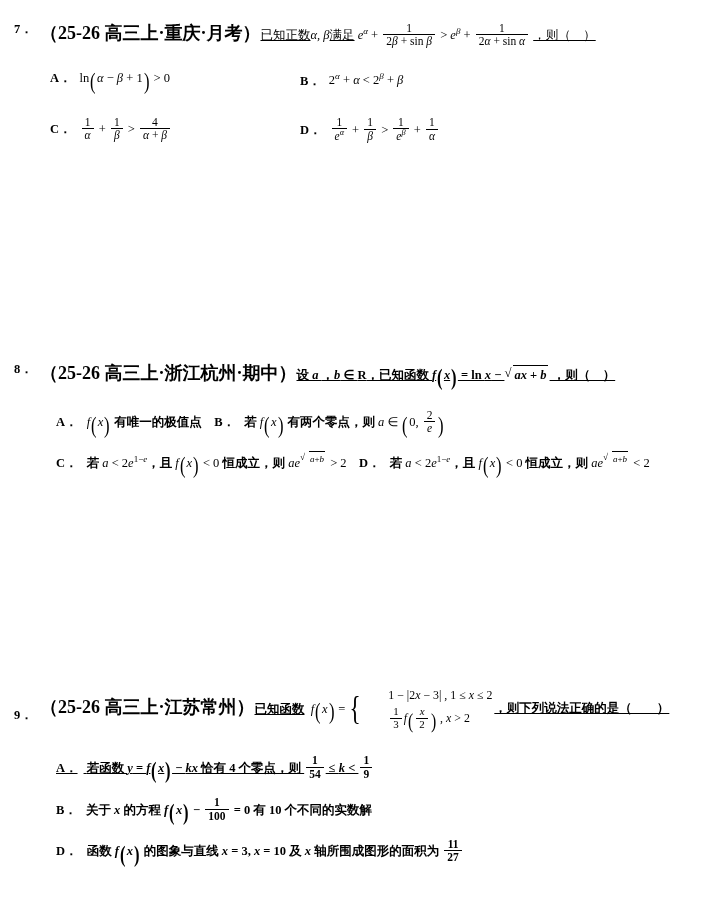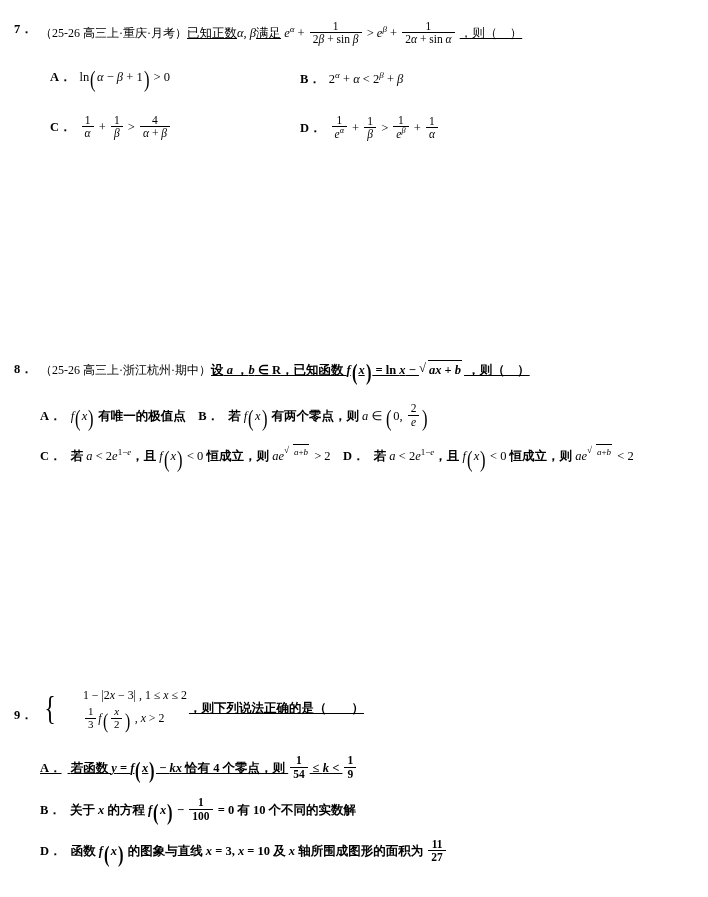--- a/index.html
+++ b/index.html
@@ -39,22 +39,22 @@
     line-height: 1.5;
   }
   .qnum {
     position: absolute;
     left: 14px;
     top: 0;
     font-weight: bold;
     font-size: 12.5px;
   }
   .src {
-    font-weight: normal;
-    font-size: 12px;
+    font-weight: bold;
+    font-size: 18px;
   }
   .stemtext {
     font-size: 12.5px;
     text-decoration: underline;
   }
   .mi { font-style: italic; font-family: "Liberation Serif", serif; }
   .mn { font-style: normal; }
   .sup { font-size: 0.72em; vertical-align: super; font-style: italic;}
   .supn { font-size: 0.72em; vertical-align: super; font-style: normal;}
 
@@ -111,21 +111,21 @@
   .optlabel {
     font-weight: bold;
     margin-right: 8px;
     white-space: nowrap;
     font-size: 12.5px;
   }
   .optbody { font-size: 12.5px; margin-top: 12px; }
 
   
   .optline {
-    padding-left: 40px;
+    padding-left: 56px;
     padding-right: 18px;
     font-size: 12.5px;
     margin-bottom: 16px;
     line-height: 1.7;
   }
   .optline .optlabel { margin-right: 6px; }
   .b { font-weight: bold; }
 
   
   .cases {
@@ -233,21 +233,24 @@
       <span>
         <span class="optlabel">D．</span>
         <span class="optbody"><span class="b">若</span> <span class="mi">a</span> &lt; <span class="mn">2</span><span class="mi">e</span><span class="supn">1−<span class="mi">e</span></span><span class="b">，且</span> <span class="mi">f</span><span class="bigparen">(</span><span class="mi">x</span><span class="bigparen">)</span> &lt; 0 <span class="b">恒成立，则</span> <span class="mi">a</span><span class="mi">e</span><span class="supn"><span class="sqrt"><span class="rad"><span class="mi">a</span>+<span class="mi">b</span></span></span></span> &lt; 2</span>
       </span>
     </div>
   </div>
 
   <div class="question" id="q9">
     <div class="stem" style="line-height:1.3;">
       <span class="qnum" style="top:22px;">9．</span>
-      <span class="cases">
+      <span style="display:inline-block; vertical-align:middle;">
+        <span class="src">（25-26 高三上·江苏常州）</span><span class="stemtext b">已知函数</span>
+        <span class="mi">&nbsp;f</span><span class="bigparen">(</span><span class="mi">x</span><span class="bigparen">)</span> =
+      </span><span class="cases">
           <span class="brace">{</span>
           <span class="caselines">
             <span class="caseline"><span class="mn">1</span> − <span class="absbar">|</span><span class="mn">2</span><span class="mi">x</span> − <span class="mn">3</span><span class="absbar">|</span> , <span class="mn">1</span> ≤ <span class="mi">x</span> ≤ <span class="mn">2</span></span>
             <span class="caseline"><span class="frac"><span class="num mn">1</span><span class="den mn">3</span></span><span class="mi">f</span><span class="bigparen">(</span><span class="frac"><span class="num mi">x</span><span class="den mn">2</span></span><span class="bigparen">)</span> , <span class="mi">x</span> &gt; <span class="mn">2</span></span>
           </span>
         </span><span class="stemtext b" style="vertical-align:middle;">，则下列说法正确的是（　　）</span>
     </div>
 
     <div class="optline" style="margin-top:24px;text-decoration:underline;">
       <span class="optlabel">A．</span>

